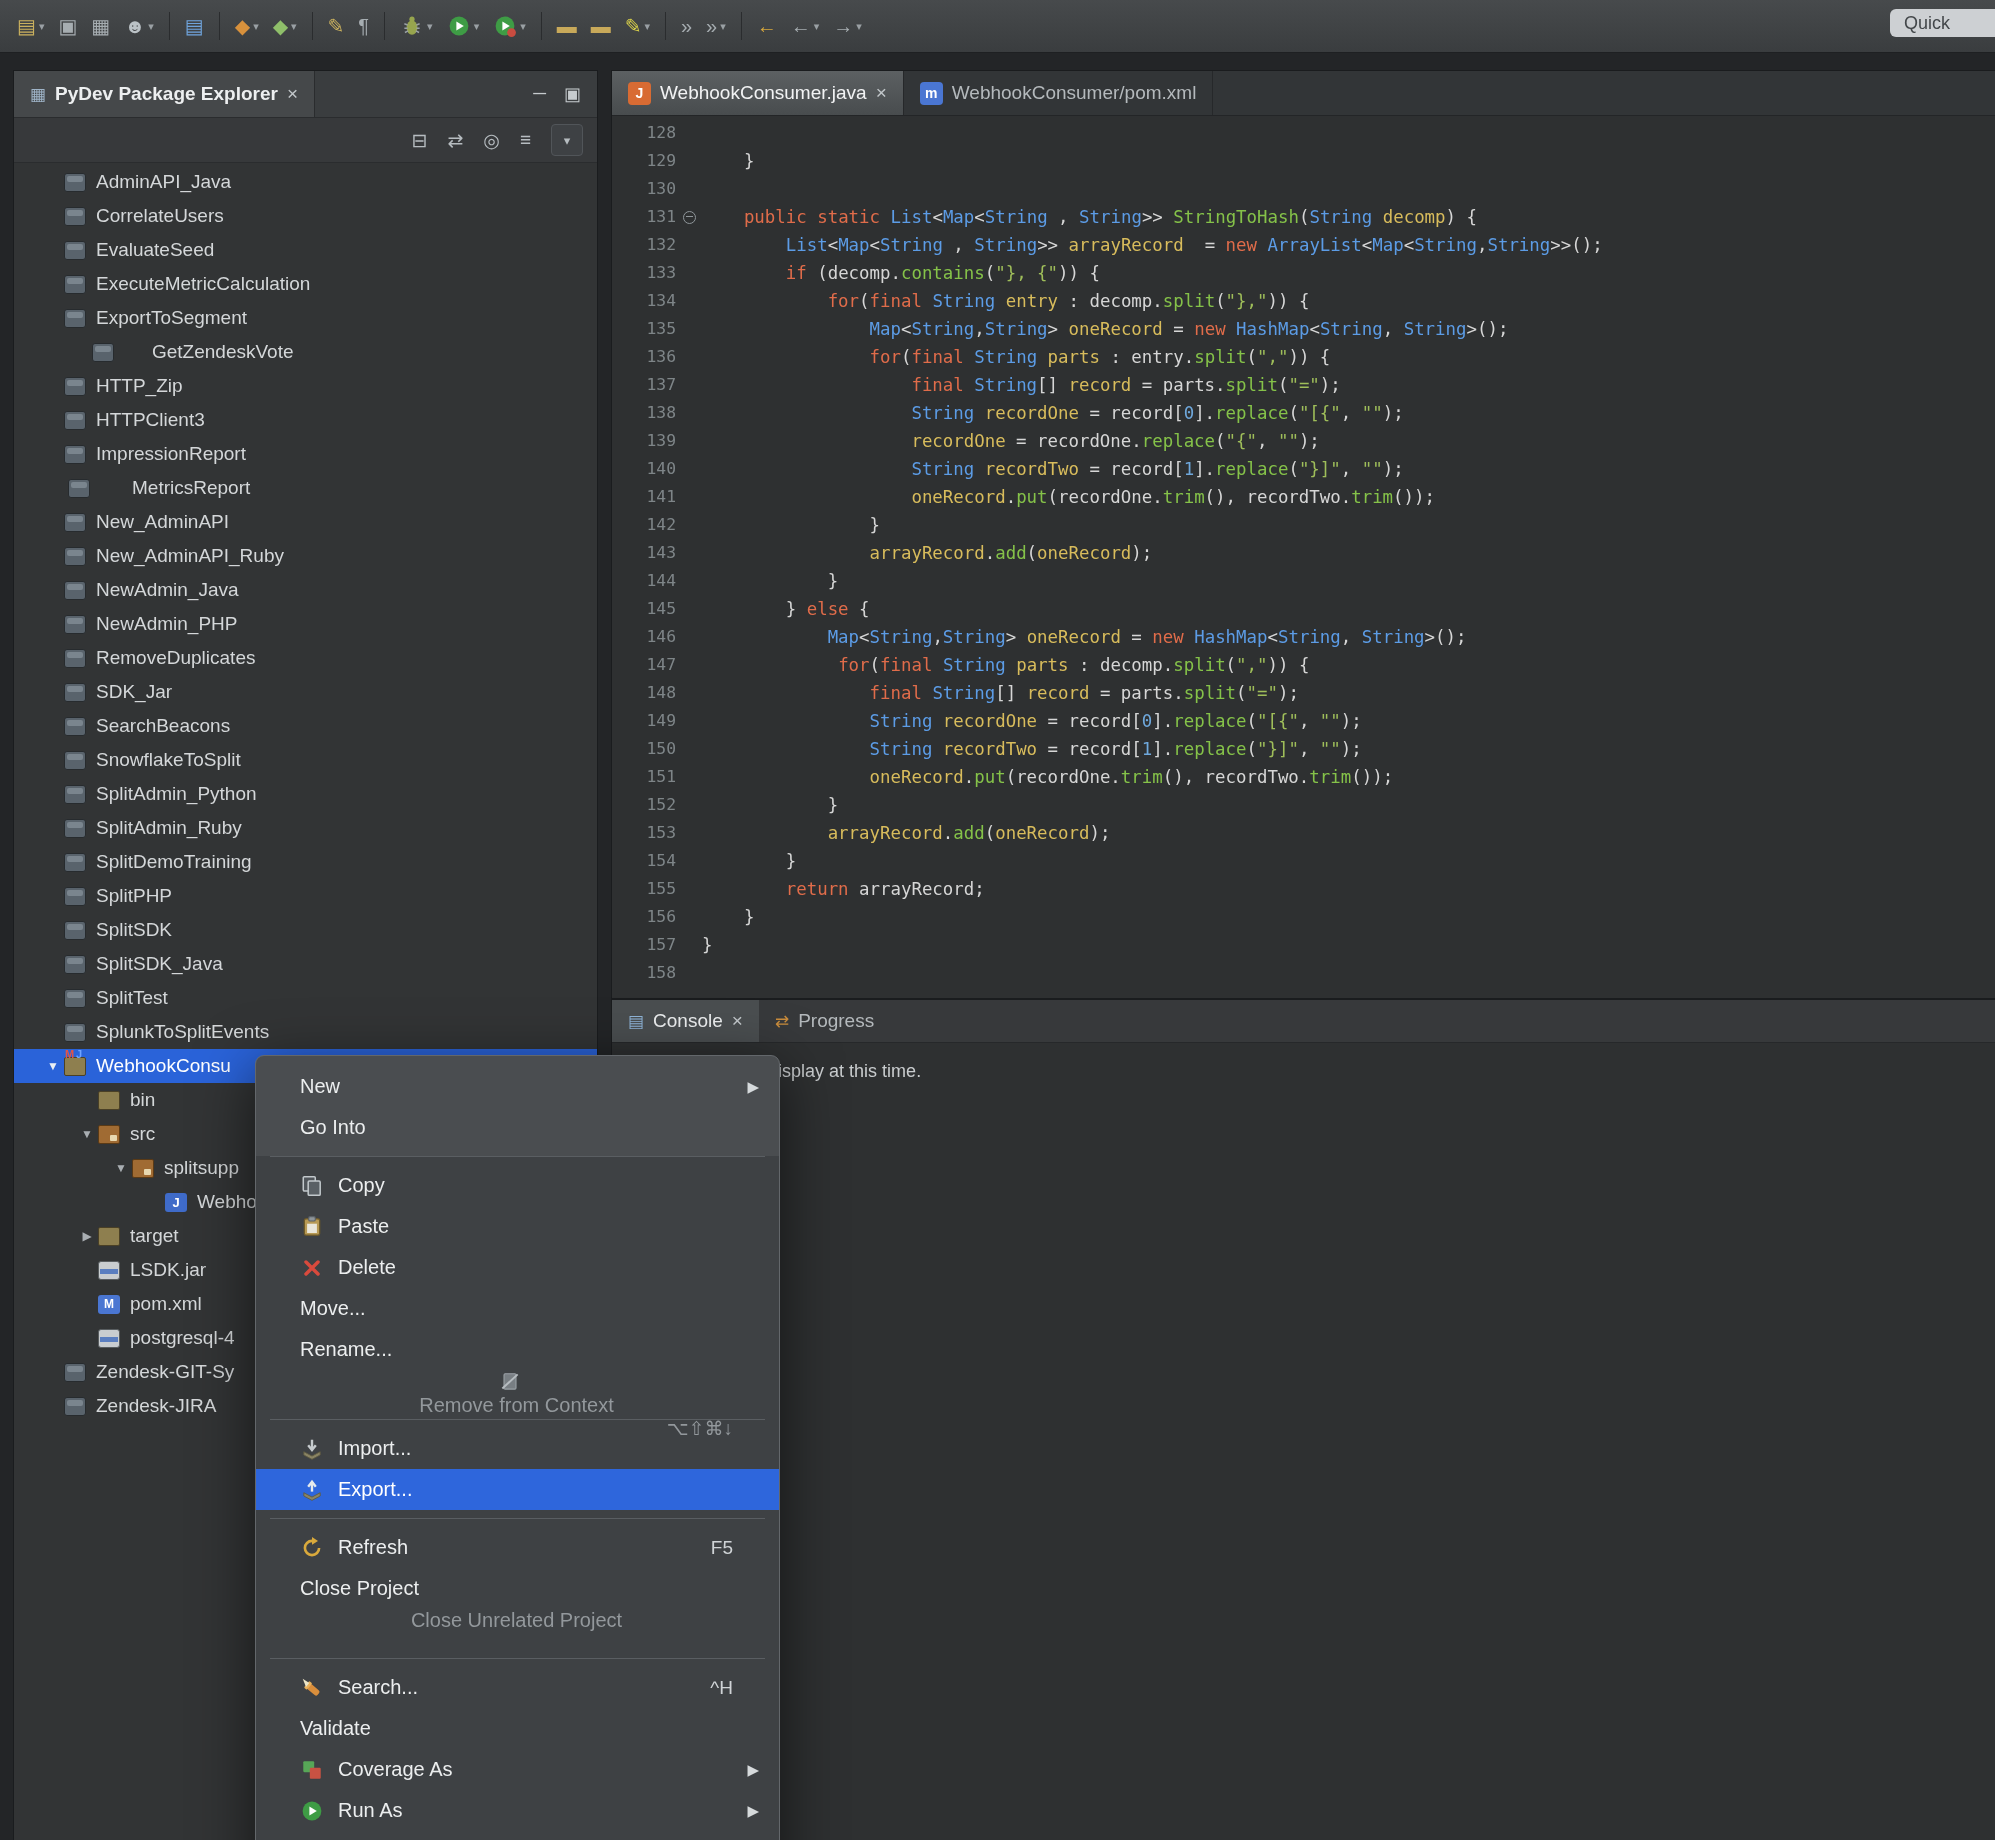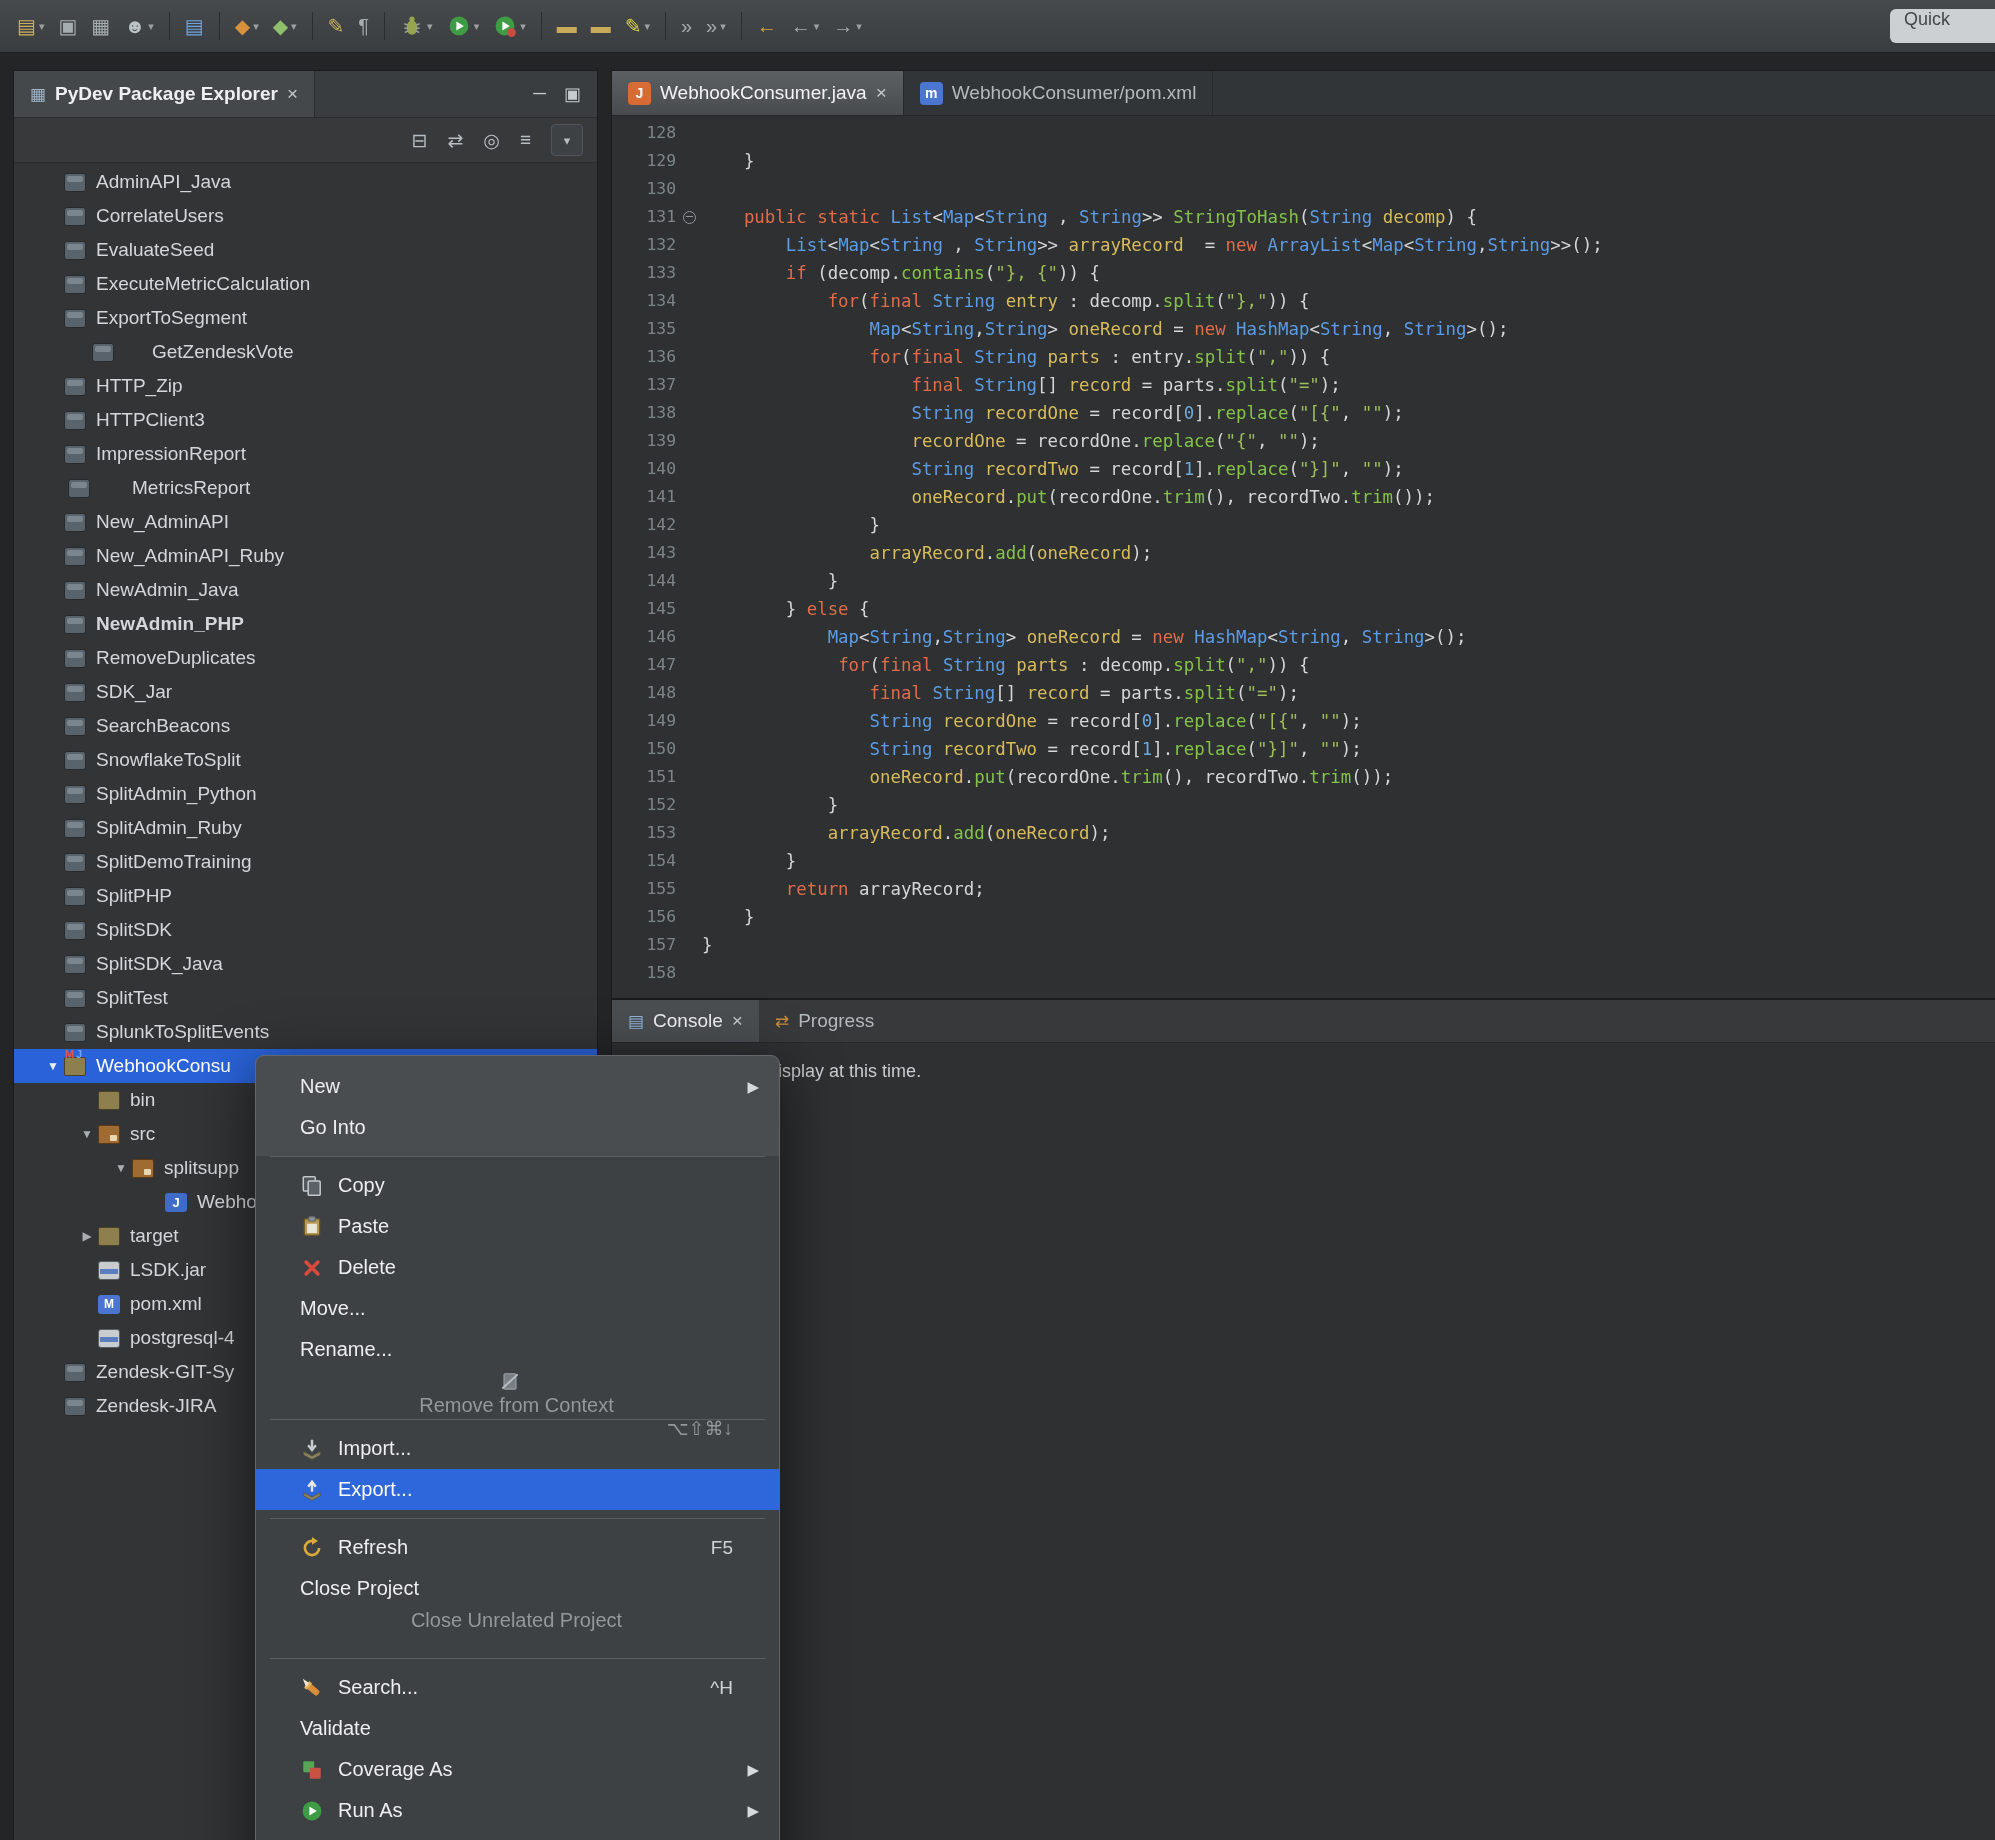--- a/index.html
+++ b/index.html
@@ -8,22 +8,22 @@
 
   
   .toolbar{position:absolute;left:0;top:0;right:0;height:52px;
     background:linear-gradient(#474A4C,#3A3D3F);border-bottom:1px solid #1E2022;
     display:flex;align-items:center;padding:0 10px;z-index:5;}
   .tb-btn{display:flex;align-items:center;height:38px;padding:0 6px;margin:0 1px;border-radius:4px;}
   .tb-glyph{font-size:20px;line-height:1;}
   .tb-svg{width:24px;height:24px;display:flex;}
   .tb-dd{font-size:11px;color:#9AA0A4;margin-left:3px;}
   .tb-sep{width:1px;height:28px;background:#2A2C2E;margin:0 8px;}
-  .quick{position:absolute;right:0;top:9px;width:92px;height:34px;background:#CDD0D3;
-    border-radius:6px 0 0 6px;color:#43474A;font-size:18px;display:flex;
+  .quick{position:absolute;right:0;top:9px;width:92px;height:28px;background:#CDD0D3;
+    border-radius:6px 0 0 6px;color:#43474A;font-size:18px;display:flex;align-items:center;
     padding:0 0 0 14px;overflow:hidden;white-space:nowrap;}
 
   
   .pkgx{position:absolute;left:13px;top:70px;width:585px;bottom:0;background:#323435;
     border:1px solid #1A1C1E;box-sizing:border-box;}
   .pkgx-head{height:46px;background:#3A3D3F;display:flex;align-items:center;border-bottom:1px solid #2A2C2E;}
   .pkgx-tab{display:flex;align-items:center;gap:9px;height:100%;padding:0 16px;background:#45484A;
     border-right:1px solid #2A2C2E;}
   .pkgx-tab .ticon{font-size:17px;color:#9FB4C8;}
   .pkgx-title{font-size:19px;font-weight:700;color:#EDEFF0;white-space:nowrap;}
@@ -283,21 +283,21 @@
       <div class="trow" style="padding-left: 28px;">
         <span class="tarrow"></span>
         <span class="tico project"></span>
         <span class="tlabel">New_AdminAPI_Ruby</span>
       </div>
       <div class="trow" style="padding-left: 28px;">
         <span class="tarrow"></span>
         <span class="tico project"></span>
         <span class="tlabel">NewAdmin_Java</span>
       </div>
-      <div class="trow" style="padding-left: 28px; font-weight: bold;">
+      <div class="trow" style="padding-left: 28px;">
         <span class="tarrow"></span>
         <span class="tico project"></span>
         <span class="tlabel">NewAdmin_PHP</span>
       </div>
       <div class="trow" style="padding-left: 28px;">
         <span class="tarrow"></span>
         <span class="tico project"></span>
         <span class="tlabel">RemoveDuplicates</span>
       </div>
       <div class="trow" style="padding-left: 28px;">

